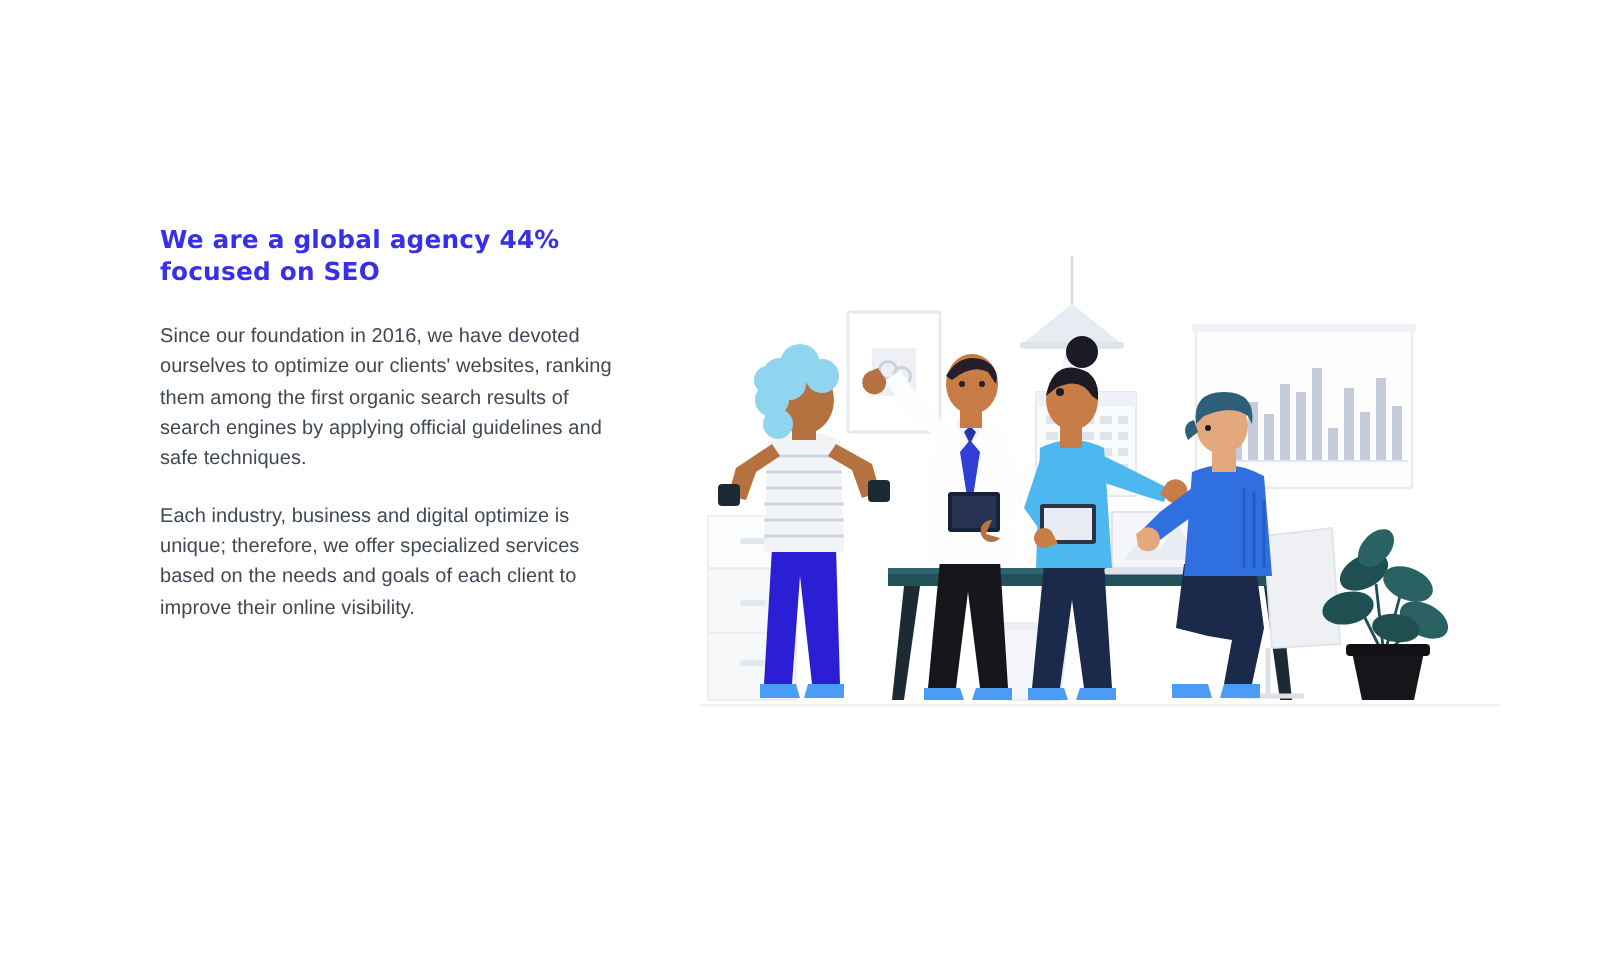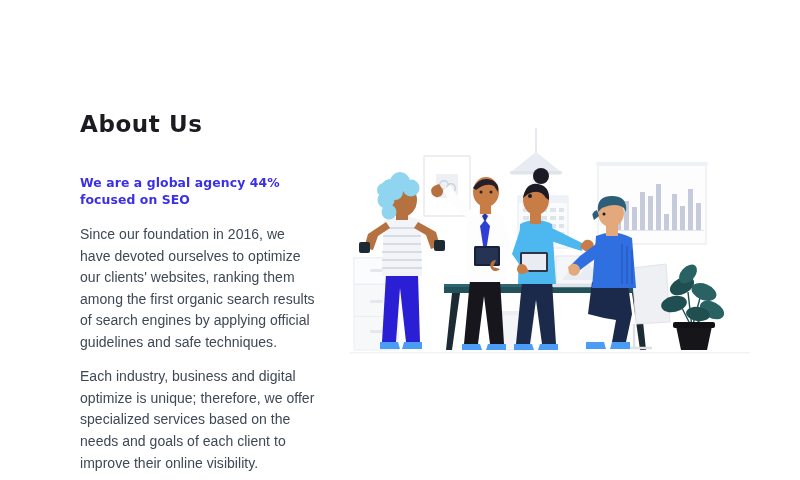--- a/index.html
+++ b/index.html
@@ -45,21 +45,21 @@
     font-size: 12.4px;
     font-weight: 700;
     line-height: 1.32;
     color: #3a2fe8;
     margin: 0 0 16px 0;
     letter-spacing: 0.1px;
   }
 
   .body-par {
     font-family: "Liberation Sans", sans-serif;
-    font-size: 14px;
+    font-size: 10px;
     line-height: 1.54;
     color: #3f4855;
     margin: 0 0 13px 0;
     letter-spacing: 0.03px;
   }
   .body-par:last-child { margin-bottom: 0; }
 
   
   .illustration {
     position: absolute;
@@ -70,21 +70,20 @@
   }
   .illustration svg { display: block; width: 100%; height: 100%; }
 </style>
 </head>
 <body>
 
 <div class="slide">
 
   <div class="text-col">
 
-    <h1 class="page-title">About Us</h1>
 
     <h2 class="subheading">We are a global agency 44% focused on SEO</h2>
 
     <p class="body-par">Since our foundation in 2016, we have devoted ourselves to optimize our clients' websites, ranking them among the first organic search results of search engines by applying official guidelines and safe techniques.</p>
 
     <p class="body-par">Each industry, business and digital optimize is unique; therefore, we offer specialized services based on the needs and goals of each client to improve their online visibility.</p>
   </div>
 
   <div class="illustration">
     <svg viewBox="0 0 420 250" xmlns="http://www.w3.org/2000/svg">

